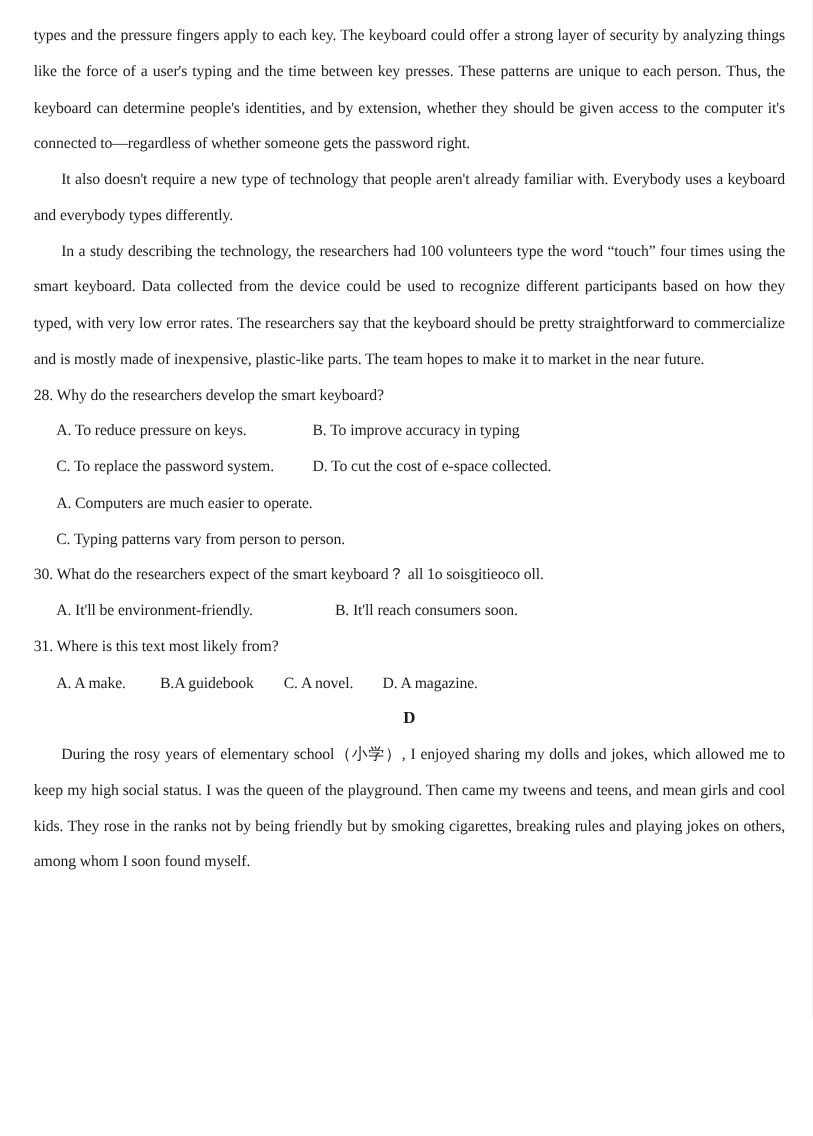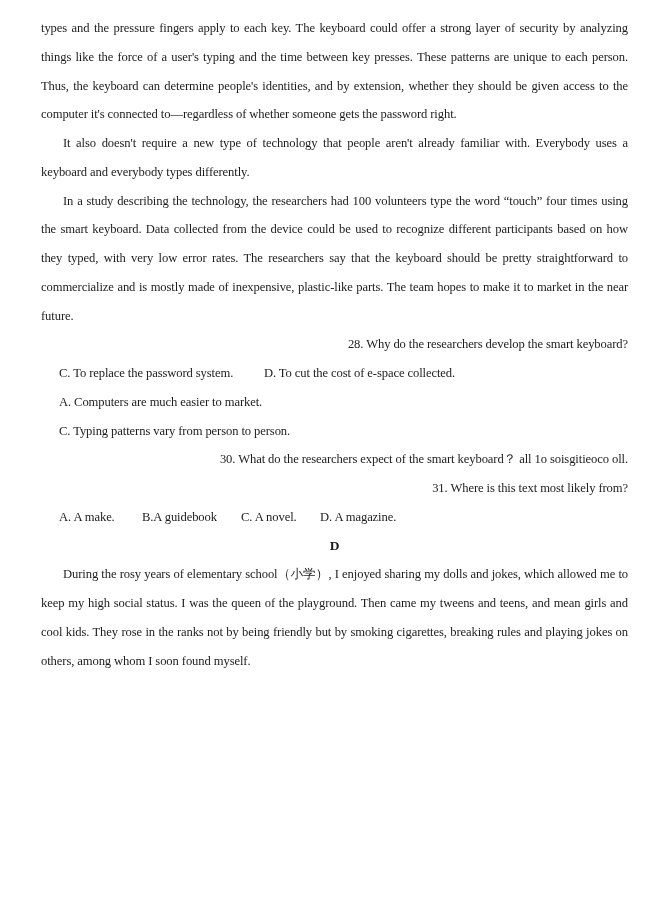--- a/index.html
+++ b/index.html
@@ -4,35 +4,35 @@
 <style>
   html, body { margin: 0; padding: 0; background: #e8e8e8; }
   .page {
     position: relative;
     width: 650px;
     height: 909px;
     margin: 0 auto;
     background: #ffffff;
     overflow: hidden;
     box-sizing: border-box;
-    padding: 14px 22px 0 41px;
+    padding: 14px 22px 0 27px;
     font-family: "Liberation Serif", "DejaVu Serif", serif;
     font-size: 12.6px;
     line-height: 28.75px;
     color: #1c1c1c;
     letter-spacing: -0.1px;
   }
   .para {
     margin: 0;
     text-align: justify;
     text-indent: 22px;
   }
   .para.no-indent { text-indent: 0; }
   .q-block { margin: 0; }
-  .q-line { margin: 0; text-align: right; }
+  .q-line { margin: 0; }
   .opt-row { margin: 0; padding-left: 18px; }
   .opt { display: inline; }
   .opt-col-205 { display: inline-block; width: 205px; }
   .opt-col-223 { display: inline-block; width: 223px; }
   .opt-col-83  { display: inline-block; width: 83px; }
   .opt-col-99  { display: inline-block; width: 99px; }
   .opt-col-79  { display: inline-block; width: 79px; }
   .opt-stacked { margin: 0; padding-left: 18px; }
   .section-heading {
     margin: 0;
@@ -52,31 +52,37 @@
 
 <div class="page">
 
   <p class="para no-indent">types and the pressure fingers apply to each key. The keyboard could offer a strong layer of security by analyzing things like the force of a user's typing and the time between key presses. These patterns are unique to each person. Thus, the keyboard can determine people's identities, and by extension, whether they should be given access to the computer it's connected to—regardless of whether someone gets the password right.</p>
   <p class="para">It also doesn't require a new type of technology that people aren't already familiar with. Everybody uses a keyboard and everybody types differently.</p>
   <p class="para">In a study describing the technology, the researchers had 100 volunteers type the word “touch” four times using the smart keyboard. Data collected from the device could be used to recognize different participants based on how they typed, with very low error rates. The researchers say that the keyboard should be pretty straightforward to commercialize and is mostly made of inexpensive, plastic-like parts. The team hopes to make it to market in the near future.</p>
 
   <div class="q-block">
     <div class="q-line">28. Why do the researchers develop the smart keyboard?</div>
     <div class="opt-row">
+      <span class="opt opt-col-205">A. To reduce pressure on keys.</span><span class="opt">B. To improve accuracy in typing</span>
+    </div>
+    <div class="opt-row">
       <span class="opt opt-col-205">C. To replace the password system.</span><span class="opt">D. To cut the cost of e-space collected.</span>
     </div>
   </div>
 
   <div class="q-block">
-    <div class="opt-stacked">A. Computers are much easier to market.</div>
+    <div class="opt-stacked">A. Computers are much easier to operate.</div>
     <div class="opt-stacked">C. Typing patterns vary from person to person.</div>
   </div>
 
   <div class="q-block">
     <div class="q-line">30. What do the researchers expect of the smart keyboard？ all 1o soisgitieoco oll.</div>
+    <div class="opt-row">
+      <span class="opt opt-col-223">A. It'll be environment-friendly.</span><span class="opt">B. It'll reach consumers soon.</span>
+    </div>
   </div>
 
   <div class="q-block">
     <div class="q-line">31. Where is this text most likely from?</div>
     <div class="opt-row">
       <span class="opt opt-col-83">A. A make.</span><span class="opt opt-col-99">B.A guidebook</span><span class="opt opt-col-79">C. A novel.</span><span class="opt">D. A magazine.</span>
     </div>
   </div>
 
   <div class="section-heading">D</div>

